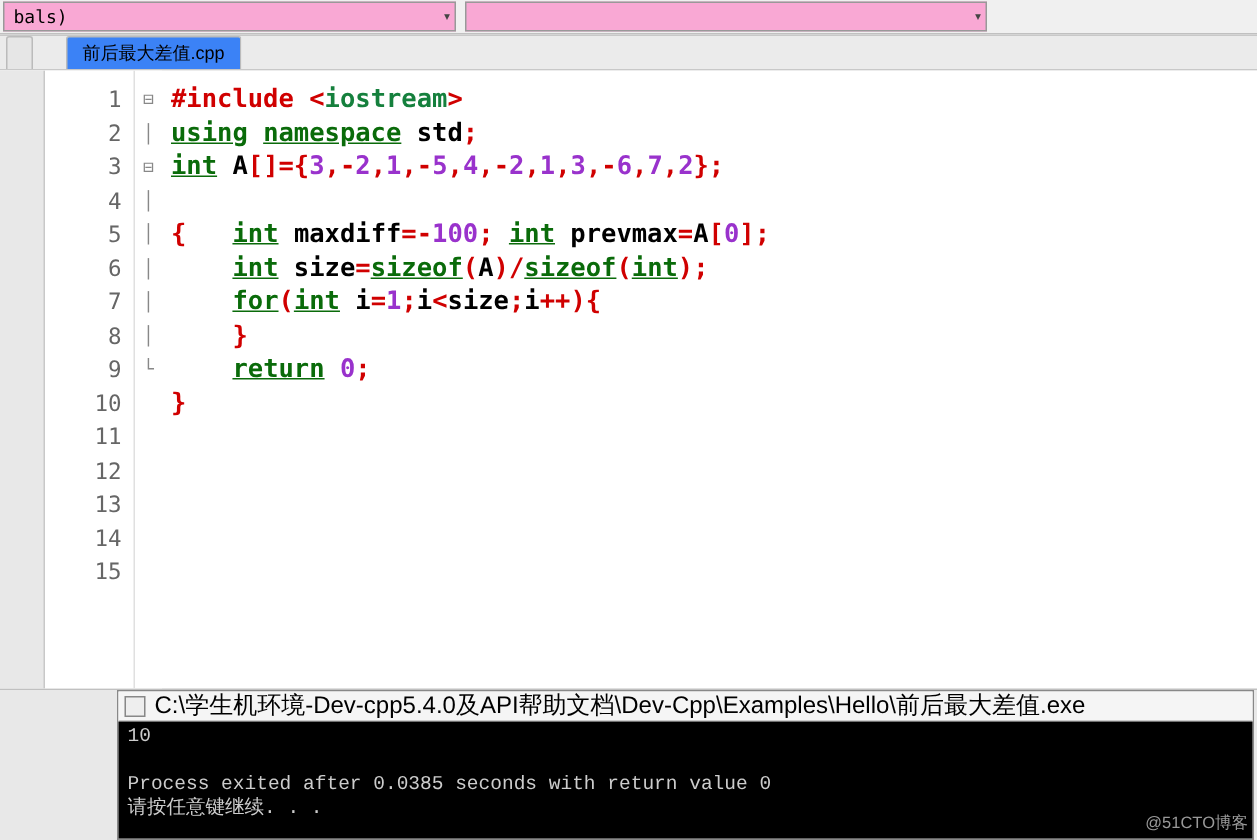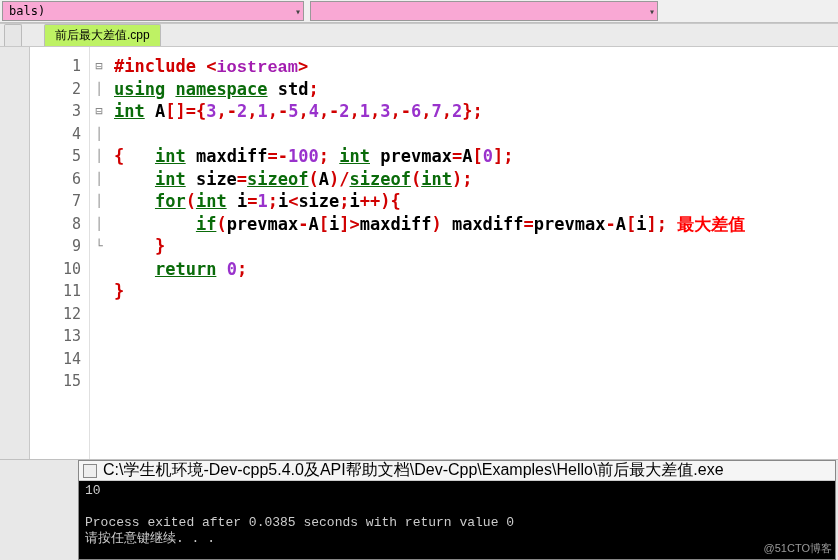--- a/index.html
+++ b/index.html
@@ -2,30 +2,30 @@
 <html><head>
 <meta charset="utf-8">
 <style>
   * { margin: 0; padding: 0; box-sizing: border-box; }
   body { width: 838px; height: 560px; background: #e8e8e8; font-family: Consolas, monospace; font-size: 13px; overflow: hidden; position: relative; }
   .toolbar { height: 23px; background: #f0f0f0; border-bottom: 1px solid #c0c0c0; display: flex; align-items: center; padding-left: 2px; }
   .combo { height: 20px; border: 1px solid #999; background: #f9a8d4; display: flex; align-items: center; justify-content: space-between; padding: 0 2px 0 6px; font-size: 12px; }
   .combo .chev { font-size: 10px; color: #444; }
   .tab-row { height: 24px; background: #ebebeb; border-top: 1px solid #c8c8c8; border-bottom: 1px solid #c8c8c8; display: flex; align-items: flex-end; padding-left: 4px; }
   .side-tab { width: 18px; height: 22px; background: #e6e6e6; border: 1px solid #bbb; border-bottom: none; border-radius: 2px 2px 0 0; margin-right: 4px; }
-  .tab { height: 22px; background: #bef264; border: 1px solid #bbb; border-bottom: none; border-radius: 2px 2px 0 0; padding: 0 10px; display: flex; align-items: center; font-size: 12px; font-family: "Segoe UI", sans-serif; }
+  .tab { height: 22px; background: #3b82f6; border: 1px solid #bbb; border-bottom: none; border-radius: 2px 2px 0 0; padding: 0 10px; display: flex; align-items: center; font-size: 12px; font-family: "Segoe UI", sans-serif; }
   .editor { height: 413px; background: #fff; display: flex; border-bottom: 1px solid #c0c0c0; overflow: hidden; }
   .left-gut { width: 30px; background: #e8e8e8; border-right: 1px solid #c8c8c8; }
   .gutter { width: 60px; background: #fff; text-align: right; padding: 8px 8px 0 0; color: #666; font-size: 15px; line-height: 22.5px; border-right: 1px solid #e0e0e0; }
   .fold-gut { width: 18px; background: #fff; padding-top: 8px; font-size: 12px; color: #888; line-height: 22.5px; text-align: center; }
   .code { flex: 1; padding: 8px 0 0 6px; font-size: 17px; line-height: 22.5px; font-weight: bold; position: relative; }
   .code .ln { white-space: pre; height: 22.5px; position: relative; }
   .hl { background: #bbebe9; display: block; margin-right: 12px; }
   .kw { color: #0a6b0a; text-decoration: underline; }
-  .fn { color: #a21caf; font-family: Liberation Mono, monospace; }
+  .fn { color: #15803d; }
   .op { color: #d00000; }
   .num { color: #9932cc; }
   .cmt { color: #ff0000; font-weight: bold; }
   .console-wrap { position: absolute; left: 78px; bottom: 0; width: 758px; height: 100px; background: #fff; border: 1px solid #888; }
   .con-title { height: 20px; background: #f5f5f5; border-bottom: 1px solid #ccc; display: flex; align-items: center; padding: 0 4px; font-family: "Segoe UI", sans-serif; font-size: 16px; }
   .con-ico { width: 14px; height: 14px; border: 1px solid #888; margin-right: 6px; background: #eee; }
   .con-body { background: #000; color: #ccc; font-family: SimSun, "Courier New", monospace; font-size: 13px; padding: 2px 6px; height: 78px; white-space: pre; line-height: 16px; }
   .cursor { position: absolute; right: 228px; top: 480px; font-size: 16px; color: #000; pointer-events: none; }
   .wm { position: absolute; right: 6px; bottom: 4px; font-family: "Segoe UI", sans-serif; font-size: 11px; color: #999; margin-top: 11px; }
 </style>
@@ -88,21 +88,20 @@
       <div></div>
     </div>
   <div class="code" id="code">
       <div class="ln"><span class="op">#include</span> <span class="op">&lt;</span><span class="fn">iostream</span><span class="op">&gt;</span></div>
       <div class="ln"><span class="kw">using</span> <span class="kw">namespace</span> std<span class="op">;</span></div>
       <div class="ln"><span class="kw">int</span> A<span class="op">[]={</span><span class="num">3</span><span class="op">,-</span><span class="num">2</span><span class="op">,</span><span class="num">1</span><span class="op">,-</span><span class="num">5</span><span class="op">,</span><span class="num">4</span><span class="op">,-</span><span class="num">2</span><span class="op">,</span><span class="num">1</span><span class="op">,</span><span class="num">3</span><span class="op">,-</span><span class="num">6</span><span class="op">,</span><span class="num">7</span><span class="op">,</span><span class="num">2</span><span class="op">};</span></div>
       <div class="ln">&nbsp;</div>
       <div class="ln"><span class="op">{</span>   <span class="kw">int</span> maxdiff<span class="op">=-</span><span class="num">100</span><span class="op">;</span> <span class="kw">int</span> prevmax<span class="op">=</span>A<span class="op">[</span><span class="num">0</span><span class="op">];</span></div>
       <div class="ln">    <span class="kw">int</span> size<span class="op">=</span><span class="kw">sizeof</span><span class="op">(</span>A<span class="op">)/</span><span class="kw">sizeof</span><span class="op">(</span><span class="kw">int</span><span class="op">);</span></div>
       <div class="ln">    <span class="kw">for</span><span class="op">(</span><span class="kw">int</span> i<span class="op">=</span><span class="num">1</span><span class="op">;</span>i<span class="op">&lt;</span>size<span class="op">;</span>i<span class="op">++){</span></div>
-      <div class="ln">        <span class="kw">if</span><span class="op">(</span>prevmax<span class="op">-</span>A<span class="op">[</span>i<span class="op">]&gt;</span>maxdiff<span class="op">)</span> maxdiff<span class="op">=</span>prevmax<span class="op">-</span>A<span class="op">[</span>i<span class="op">];</span> <span class="cmt">最大差值</span></div>
       <div class="ln">    <span class="op">}</span></div>
       <div class="ln">    <span class="kw">return</span> <span class="num">0</span><span class="op">;</span></div>
       <div class="ln"><span class="op">}</span></div>
       <div class="ln">&nbsp;</div>
     </div>
 </div>
 
 <div class="console-wrap">
   <div class="con-title">
     <span class="con-ico"></span>

